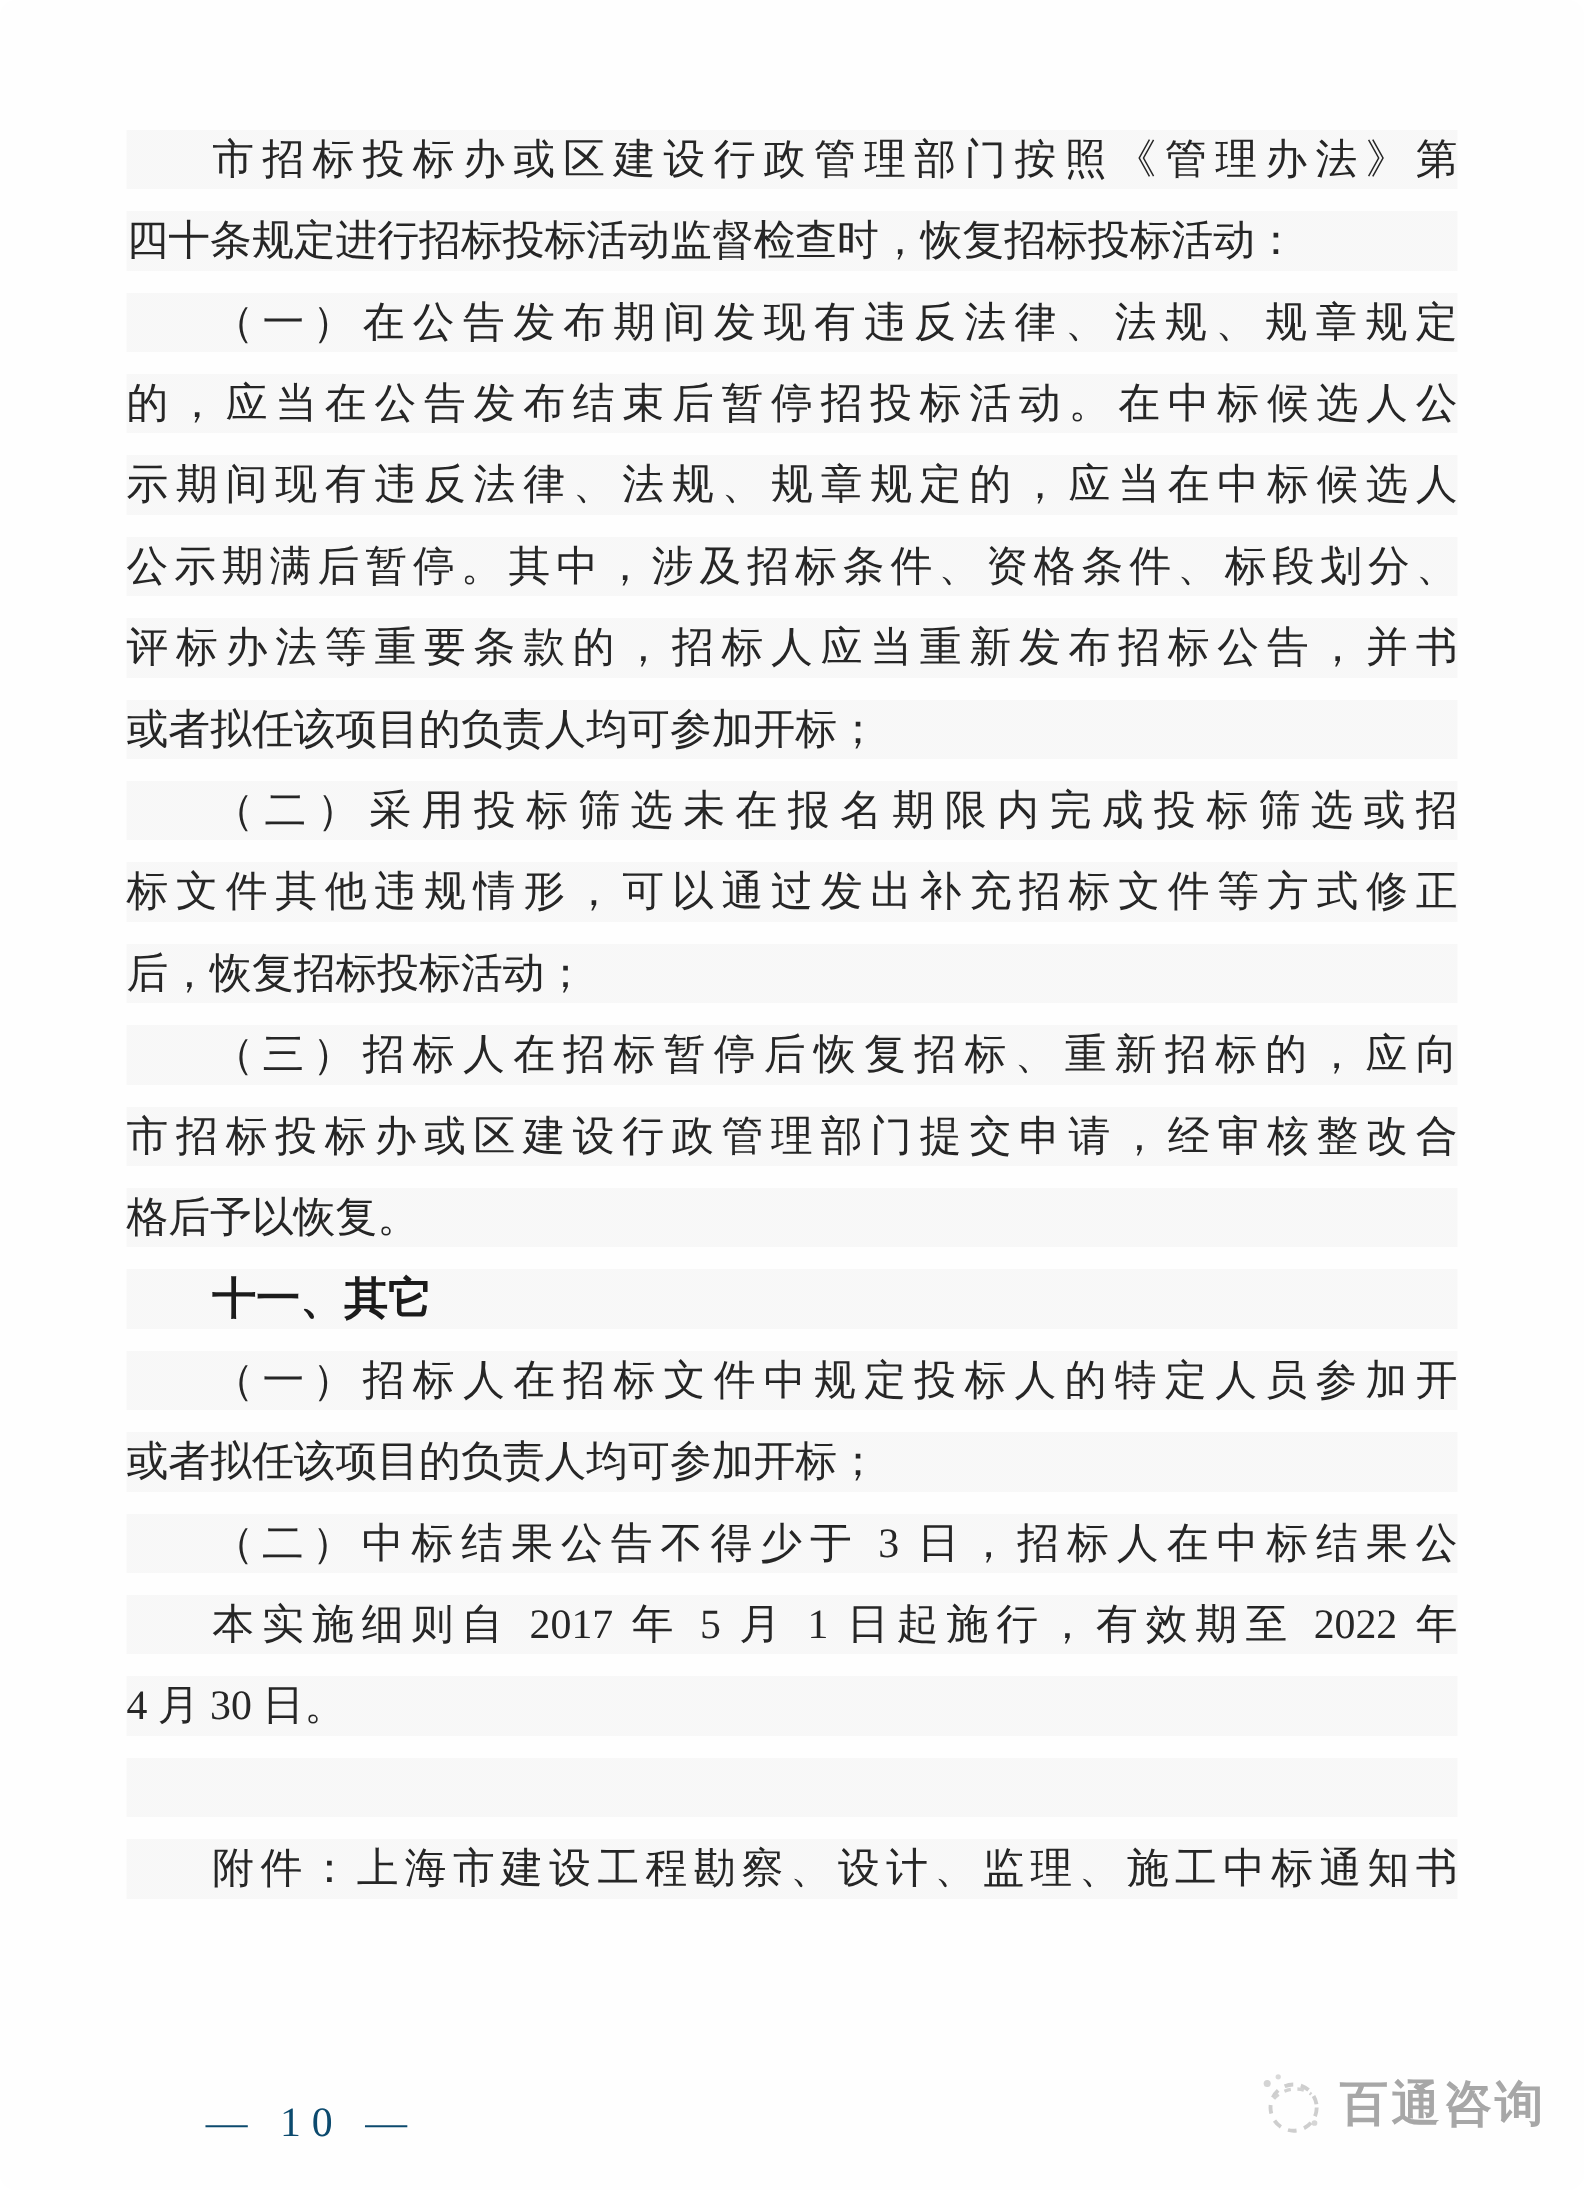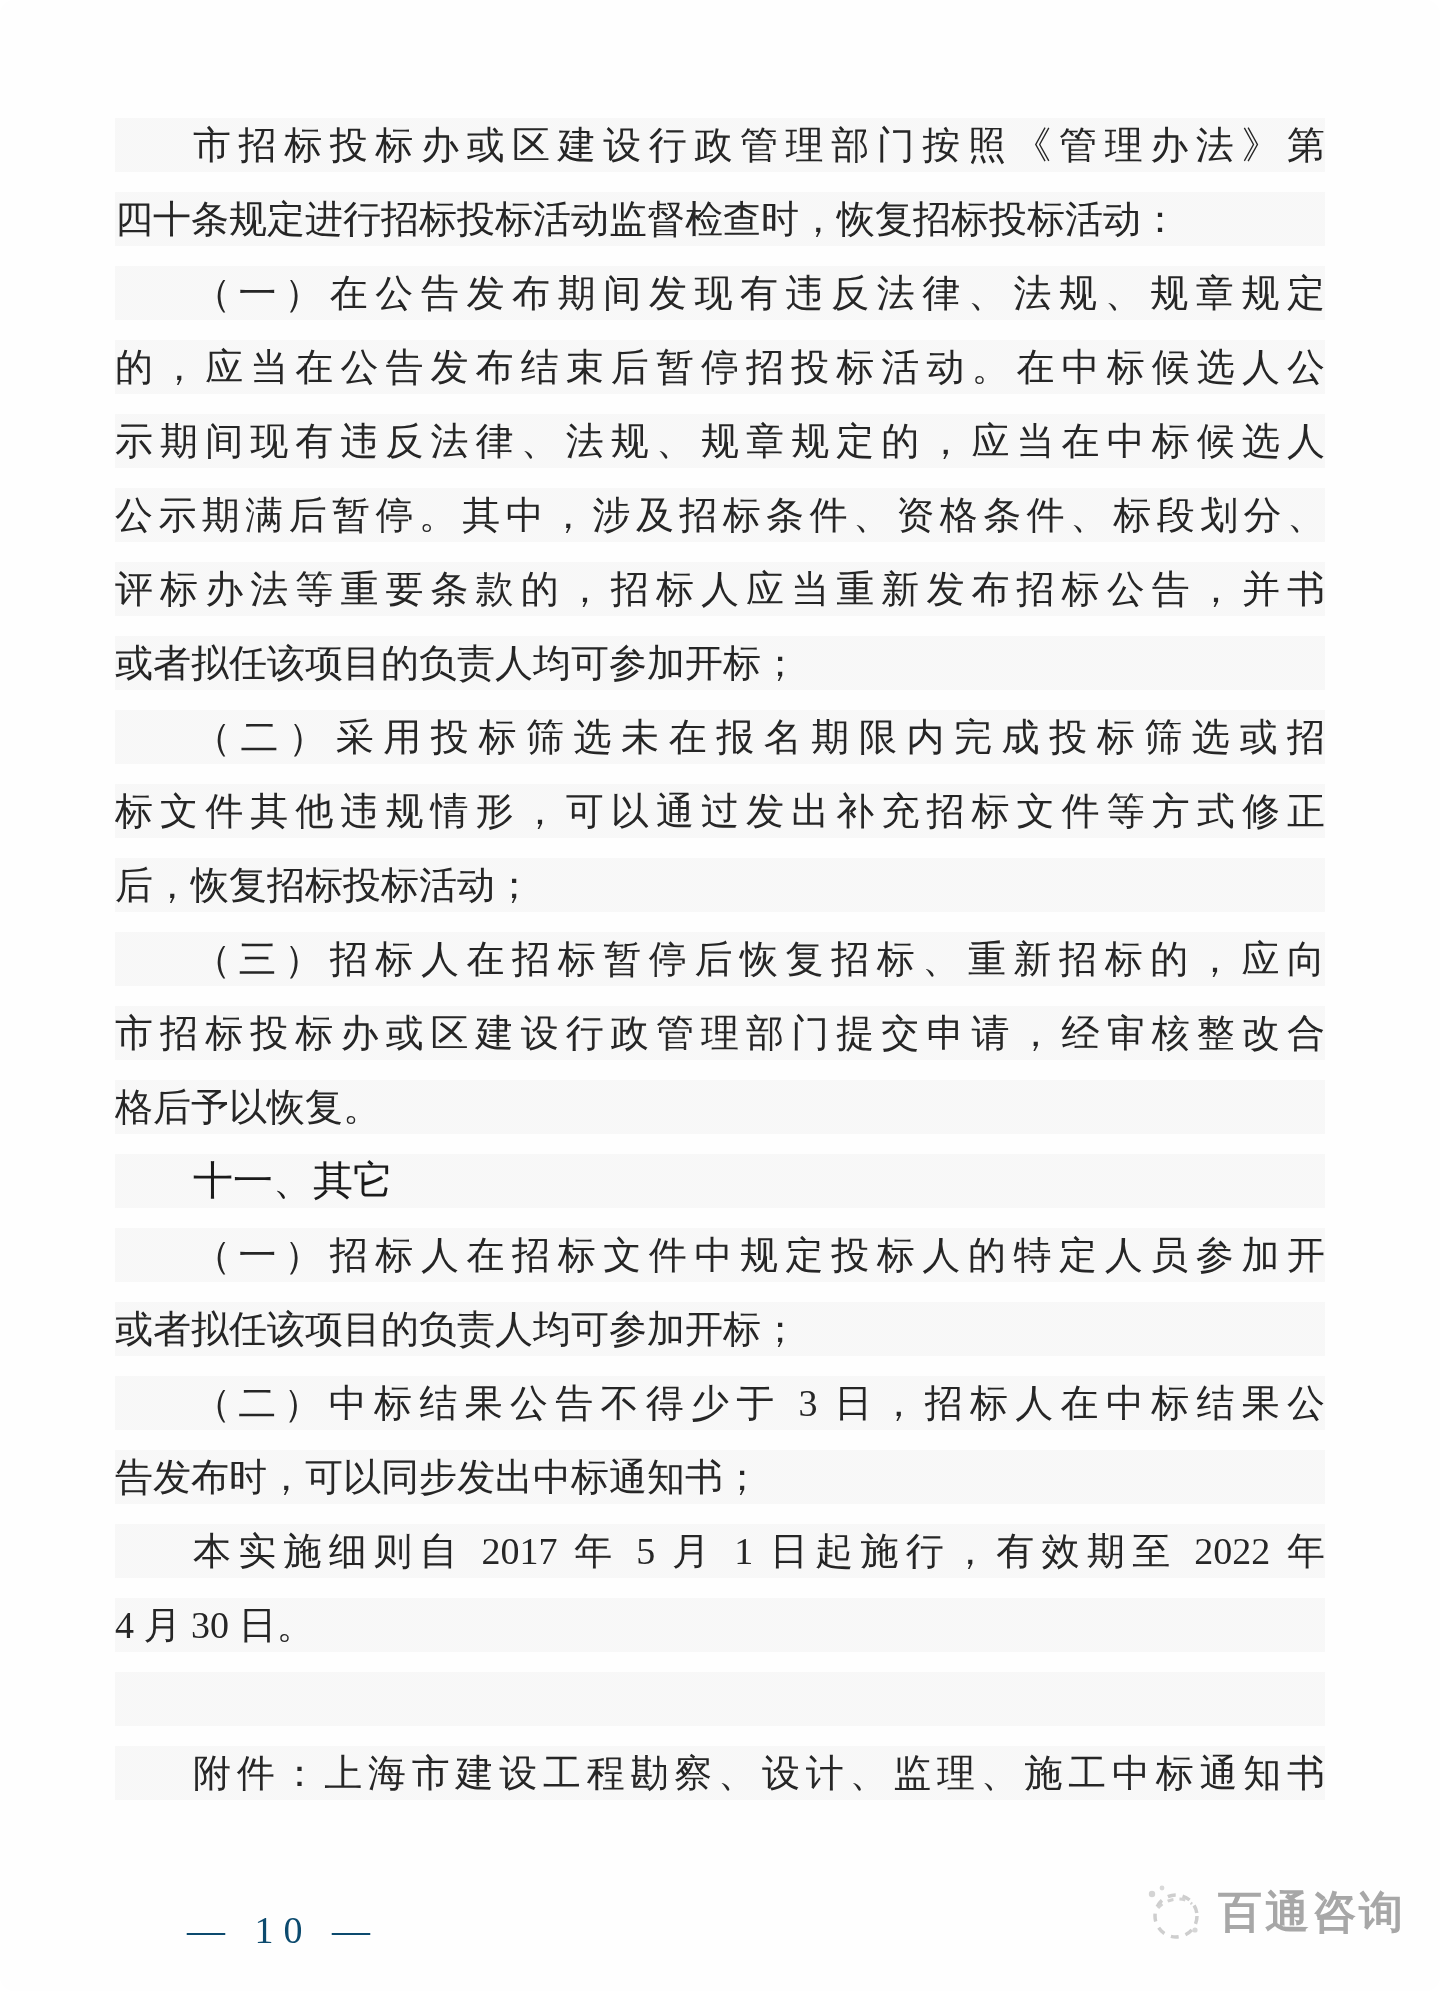--- a/index.html
+++ b/index.html
@@ -33,21 +33,21 @@
     white-space: nowrap;
     text-rendering: optimizeLegibility;
   }
   .just {
     white-space: normal;
     text-align: justify;
     text-align-last: justify;
     text-justify: inter-character;
   }
   .ind { text-indent: 78px; }
-  .hdr { font-weight: 400; font-size: 40px; color: #1b1b1b; }
+  .hdr { font-weight: 700; font-size: 40px; color: #1b1b1b; }
   .gap { margin-top: 74px; }
 
   .pageno {
     position: absolute;
     left: 187px;
     top: 1901px;
     font-size: 38px;
     line-height: 58px;
     color: #0c4a6e;
     letter-spacing: 10px;
@@ -87,21 +87,20 @@
     <div class="ln ind just">（二）采用投标筛选未在报名期限内完成投标筛选或招</div>
     <div class="ln just">标文件其他违规情形，可以通过发出补充招标文件等方式修正</div>
     <div class="ln">后，恢复招标投标活动；</div>
     <div class="ln ind just">（三）招标人在招标暂停后恢复招标、重新招标的，应向</div>
     <div class="ln just">市招标投标办或区建设行政管理部门提交申请，经审核整改合</div>
     <div class="ln">格后予以恢复。</div>
     <div class="ln ind hdr">十一、其它</div>
     <div class="ln ind just">（一）招标人在招标文件中规定投标人的特定人员参加开</div>
     <div class="ln">或者拟任该项目的负责人均可参加开标；</div>
     <div class="ln ind just">（二）中标结果公告不得少于 3 日，招标人在中标结果公</div>
-    <div class="ln">告发布时，可以同步发出中标通知书；</div>
     <div class="ln ind just">本实施细则自 2017 年 5 月 1 日起施行，有效期至 2022 年</div>
     <div class="ln">4 月 30 日。</div>
     <div class="ln ind just gap">附件：上海市建设工程勘察、设计、监理、施工中标通知书</div>
   </div>
 
   <div class="pageno">— 10 —</div>
 
   <div class="watermark">
     <svg class="logo-svg" width="68" height="68" viewBox="0 0 68 68" xmlns="http://www.w3.org/2000/svg">
       <circle cx="36" cy="38" r="21" fill="none" stroke="#a6a6a6" stroke-width="3.5" stroke-dasharray="8 7"></circle>

